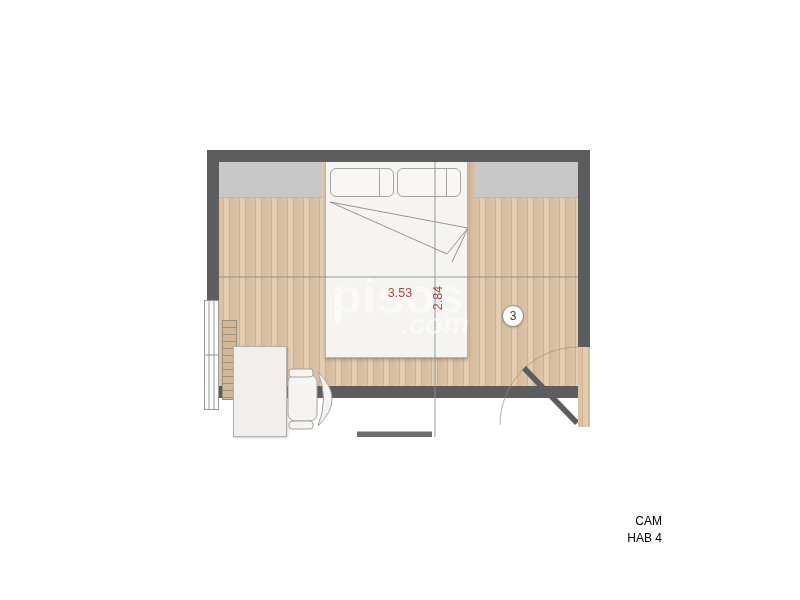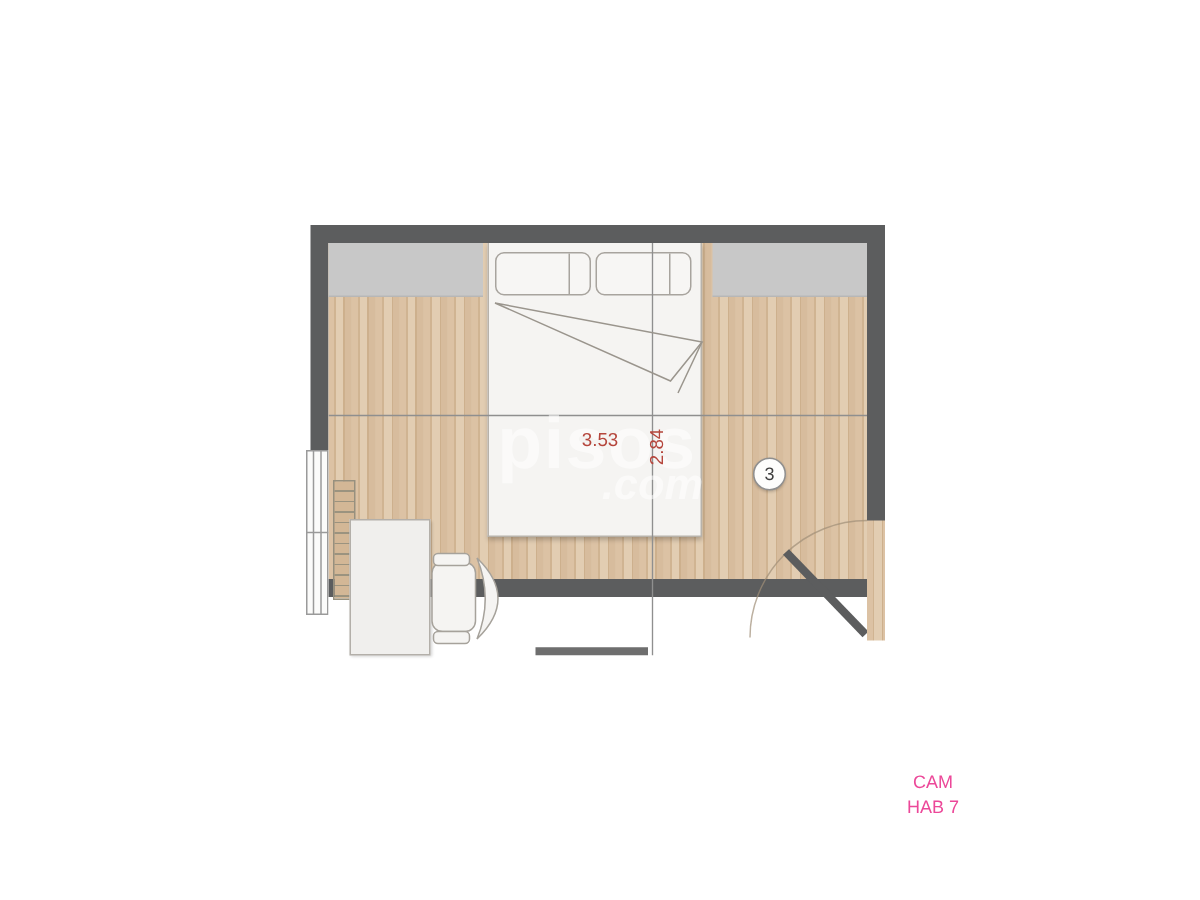--- a/index.html
+++ b/index.html
@@ -93,21 +93,21 @@
     position:absolute;left:179px;top:134px;transform:translate(-50%,-50%);
     font-size:49px;font-weight:bold;letter-spacing:1px;
   }
   .wm-tld{
     position:absolute;left:216px;top:162px;transform:translate(-50%,-50%);
     font-family:Liberation Sans, sans-serif;font-style:italic;font-size:29px;font-weight:bold;
   }
 
   .caption{
     position:absolute;left:582px;top:513px;width:80px;
-    text-align:center;font-size:12px;line-height:17px;color:#ec4899;
+    text-align:right;font-size:12px;line-height:17px;color:#000000;
   }
 </style>
 </head>
 <body>
 
 <div class="stage">
 
   <div class="plan">
 
     <div class="floor"></div>
@@ -164,16 +164,16 @@
     </div>
 
     <span class="dim h">3.53</span>
     <span class="dim v">2.84</span>
 
     <div class="badge">3</div>
   </div>
 
   <div class="caption">
     <div>CAM</div>
-    <div>HAB 7</div>
+    <div>HAB 4</div>
   </div>
 
 </div>
 
 </body></html>

